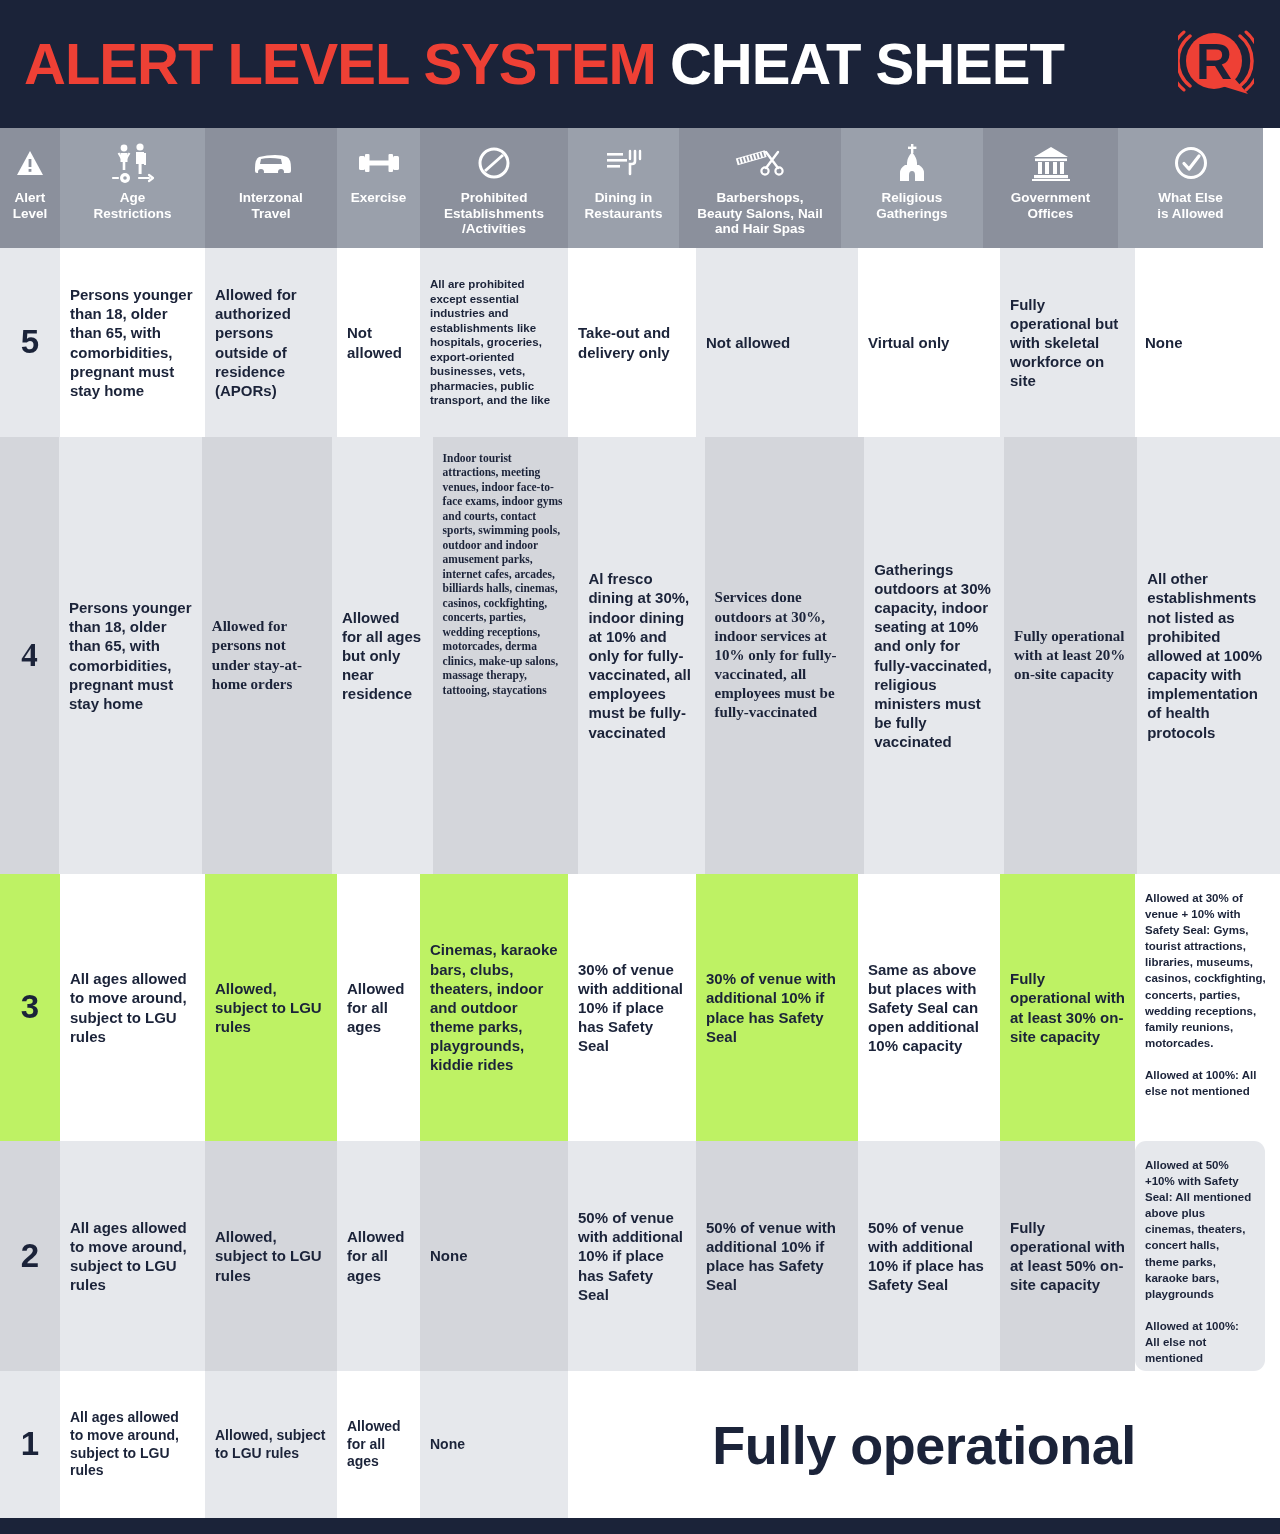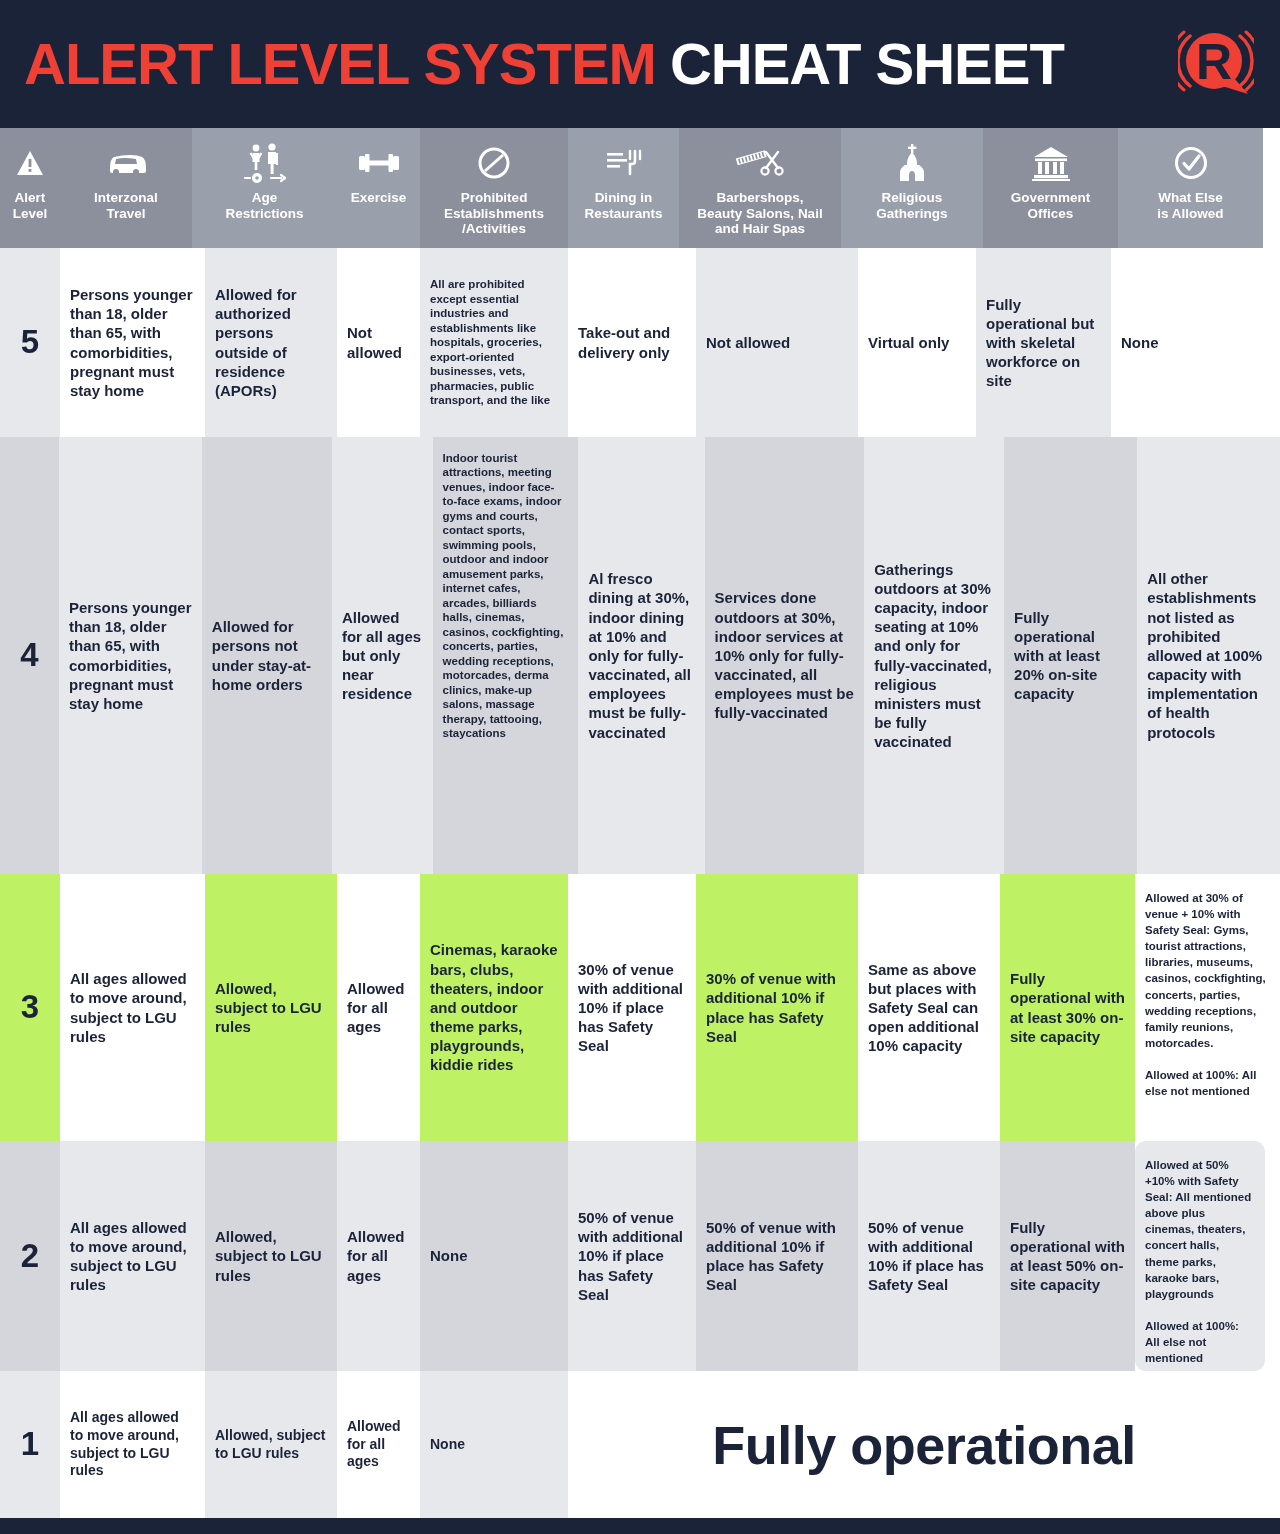--- a/index.html
+++ b/index.html
@@ -88,21 +88,21 @@
     font-size: 33px;
     font-weight: bold;
     padding: 0;
   }
   .cell.small { font-size: 11.5px; line-height: 1.4; align-items: flex-start; padding-top: 16px; border-radius: 11px; }
   .cell.tiny  { font-size: 11.5px; line-height: 1.26; }
 
   
   .row.r5 .sA { background: #e6e8ec; }
   .row.r5 .sB { background: #ffffff; }
-  .row.r4 .sA { background: #d4d6db; }
+  .row.r4 .sA { background: #d4d6db; font-family: Liberation Serif, serif; }
   .row.r4 .sB { background: #e6e8ec; }
   .row.r3 .sA { background: #bef264; }
   .row.r3 .sB { background: #ffffff; }
   .row.r2 .sA { background: #d4d6db; }
   .row.r2 .sB { background: #e6e8ec; }
   .row.r1 .sA { background: #e6e8ec; }
   .row.r1 .sB { background: #ffffff; }
 
   .fully-op {
     flex: 1;
@@ -155,49 +155,49 @@
       <svg width="30" height="30" viewBox="0 0 30 30">
           <path d="M15 3 L28 27 L2 27 Z" fill="#fff"></path>
           <rect x="13.6" y="11" width="2.8" height="8" fill="#8b909c"></rect>
           <rect x="13.6" y="21" width="2.8" height="2.8" fill="#8b909c"></rect>
         </svg>
     </div>
     <div class="ch-label">Alert
 Level</div>
   </div>
 
-  <div class="ch dark" style="width:132px">
-    <div class="ch-icon">
-      <svg width="40" height="28" viewBox="0 0 40 28">
-        <path d="M4 19 q0-9 4-11 q8-2 16-2 q8 0 12 2 q4 2 4 11 v3 q0 2-2 2 h-32 q-2 0-2-2 z" fill="#fff"></path>
-        <path d="M10 10 q8-2 20 0 l1 5 h-22 z" fill="#8b909c"></path>
-        <circle cx="10" cy="23" r="3" fill="#8b909c"></circle>
-          <circle cx="30" cy="23" r="3" fill="#8b909c"></circle>
-      </svg>
-    </div>
-    <div class="ch-label">Interzonal
-Travel</div>
-  </div>
-
   <div class="ch light" style="width:145px">
     <div class="ch-icon">
       <svg width="46" height="42" viewBox="0 0 46 42">
         <circle cx="14" cy="6" r="3.4" fill="#fff"></circle>
         <path d="M10.5 11 h7 v9 h-2.2 v8 h-2.6 v-8 h-2.2 z" fill="#fff"></path>
         <path d="M8.5 11 L12 17 M19.5 11 L16 17" stroke="#fff" stroke-width="2"></path>
         <circle cx="30" cy="5" r="3.6" fill="#fff"></circle>
         <path d="M26 10 h8 v12 h-2.4 v10 h-3 v-10 h-2.6 z" fill="#fff"></path>
         <path d="M35 11 L35 23" stroke="#fff" stroke-width="2"></path>
         <path d="M3 36 h5 M29 36 h10 M39 33 l4 3 l-4 3" stroke="#fff" stroke-width="2.2" fill="none" stroke-linecap="round" stroke-linejoin="round"></path>
         <circle cx="15" cy="36" r="5" fill="#fff"></circle>
           <circle cx="15" cy="36" r="1.8" fill="#9aa0ab"></circle>
       </svg>
     </div>
     <div class="ch-label">Age
 Restrictions</div>
+  </div>
+
+  <div class="ch dark" style="width:132px">
+    <div class="ch-icon">
+      <svg width="40" height="28" viewBox="0 0 40 28">
+        <path d="M4 19 q0-9 4-11 q8-2 16-2 q8 0 12 2 q4 2 4 11 v3 q0 2-2 2 h-32 q-2 0-2-2 z" fill="#fff"></path>
+        <path d="M10 10 q8-2 20 0 l1 5 h-22 z" fill="#8b909c"></path>
+        <circle cx="10" cy="23" r="3" fill="#8b909c"></circle>
+          <circle cx="30" cy="23" r="3" fill="#8b909c"></circle>
+      </svg>
+    </div>
+    <div class="ch-label">Interzonal
+Travel</div>
   </div>
 
   <div class="ch light" style="width:83px">
     <div class="ch-icon">
       <svg width="44" height="22" viewBox="0 0 44 22">
         <rect x="2" y="4" width="6" height="14" rx="1.5" fill="#fff"></rect>
         <rect x="36" y="4" width="6" height="14" rx="1.5" fill="#fff"></rect>
         <rect x="8" y="8.5" width="28" height="5" fill="#fff"></rect>
         <rect x="8" y="2" width="4.5" height="18" rx="1" fill="#fff"></rect>
         <rect x="31.5" y="2" width="4.5" height="18" rx="1" fill="#fff"></rect>
@@ -305,21 +305,21 @@
 </div>
 
 <div class="row r5" style="height:189px">
   <div class="cell lvl sA" style="width:60px">5</div>
   <div class="cell sB" style="width:145px">Persons younger than 18, older than 65, with comorbidities, pregnant must stay home</div>
   <div class="cell sA" style="width:132px">Allowed for authorized persons outside of residence (APORs)</div>
   <div class="cell sB" style="width:83px">Not allowed</div>
   <div class="cell tiny sA" style="width:148px">All are prohibited except essential industries and establishments like hospitals, groceries, export-oriented businesses, vets, pharmacies, public transport, and the like</div>
   <div class="cell sB" style="width:128px">Take-out and delivery only</div>
   <div class="cell sA" style="width:162px">Not allowed</div>
-  <div class="cell sB" style="width:118px">Virtual only</div>
+  <div class="cell sB" style="width:142px">Virtual only</div>
   <div class="cell sA" style="width:135px">Fully operational but with skeletal workforce on site</div>
   <div class="cell sB" style="width:145px">None</div>
 </div>
 
 <div class="row r4" style="height:437px">
   <div class="cell lvl sA" style="width:60px">4</div>
   <div class="cell sB" style="width:145px">Persons younger than 18, older than 65, with comorbidities, pregnant must stay home</div>
   <div class="cell sA" style="width:132px">Allowed for persons not under stay-at-home orders</div>
   <div class="cell sB" style="width:102px">Allowed for all ages but only near residence</div>
   <div class="cell tiny sA" style="width:148px;align-items:flex-start;padding-top:14px">Indoor tourist attractions, meeting venues, indoor face-to-face exams, indoor gyms and courts, contact sports, swimming pools, outdoor and indoor amusement parks, internet cafes, arcades, billiards halls, cinemas, casinos, cockfighting, concerts, parties, wedding receptions, motorcades, derma clinics, make-up salons, massage therapy, tattooing, staycations</div>

